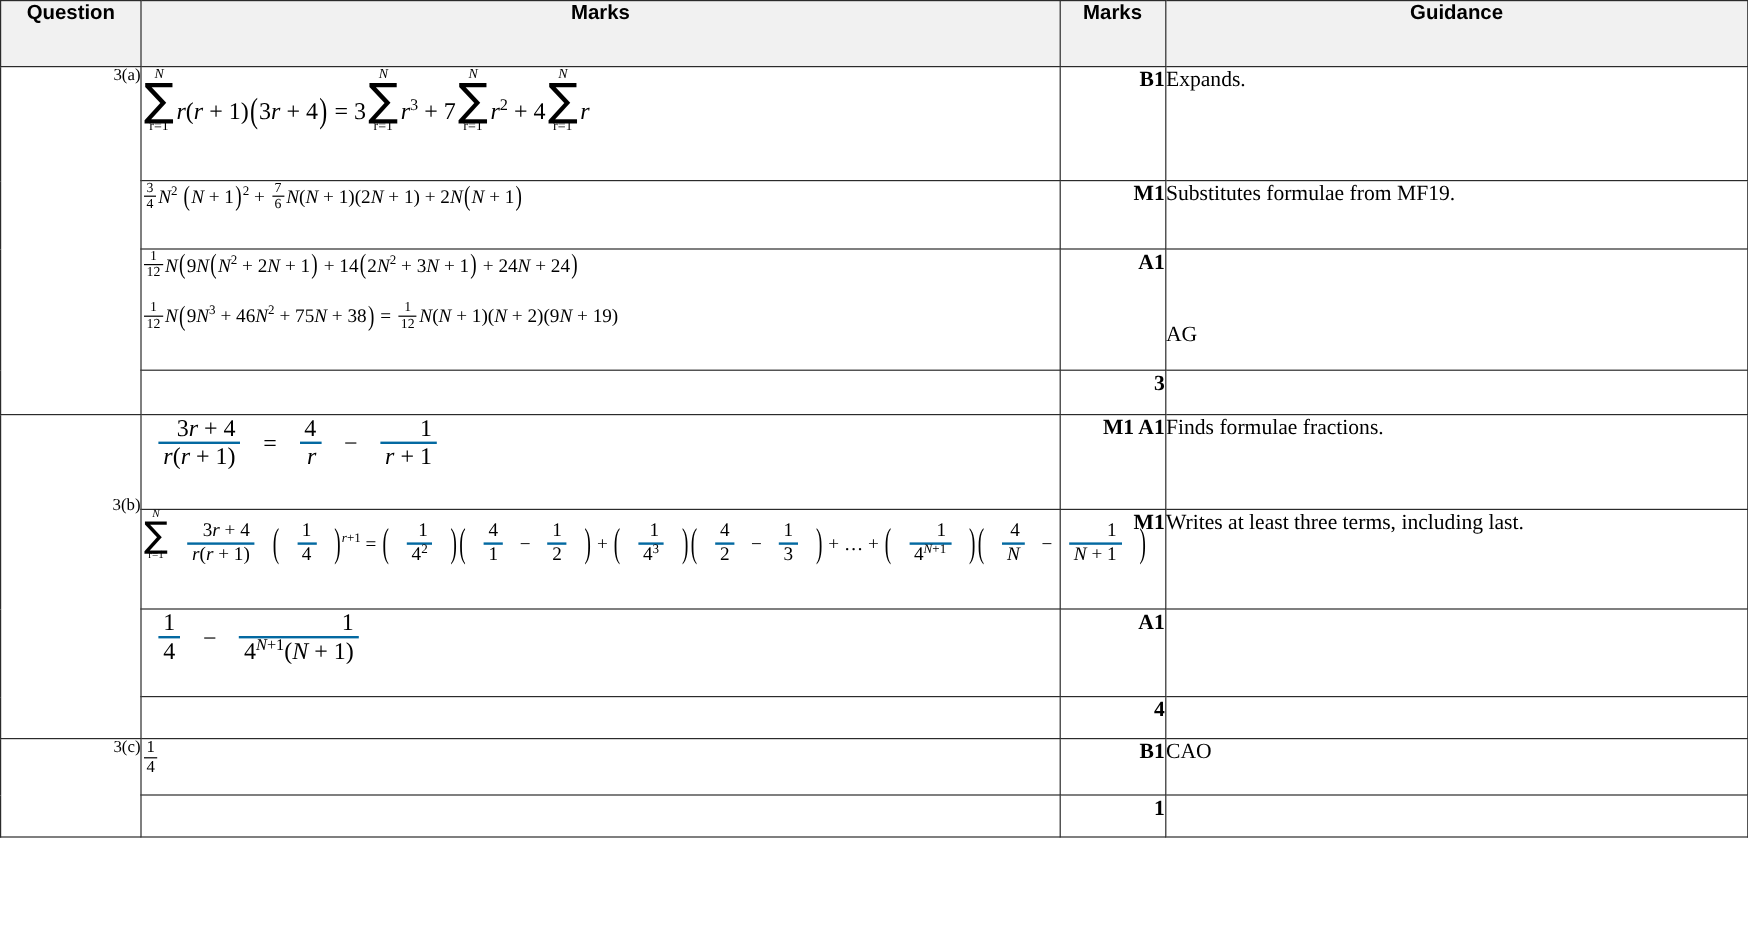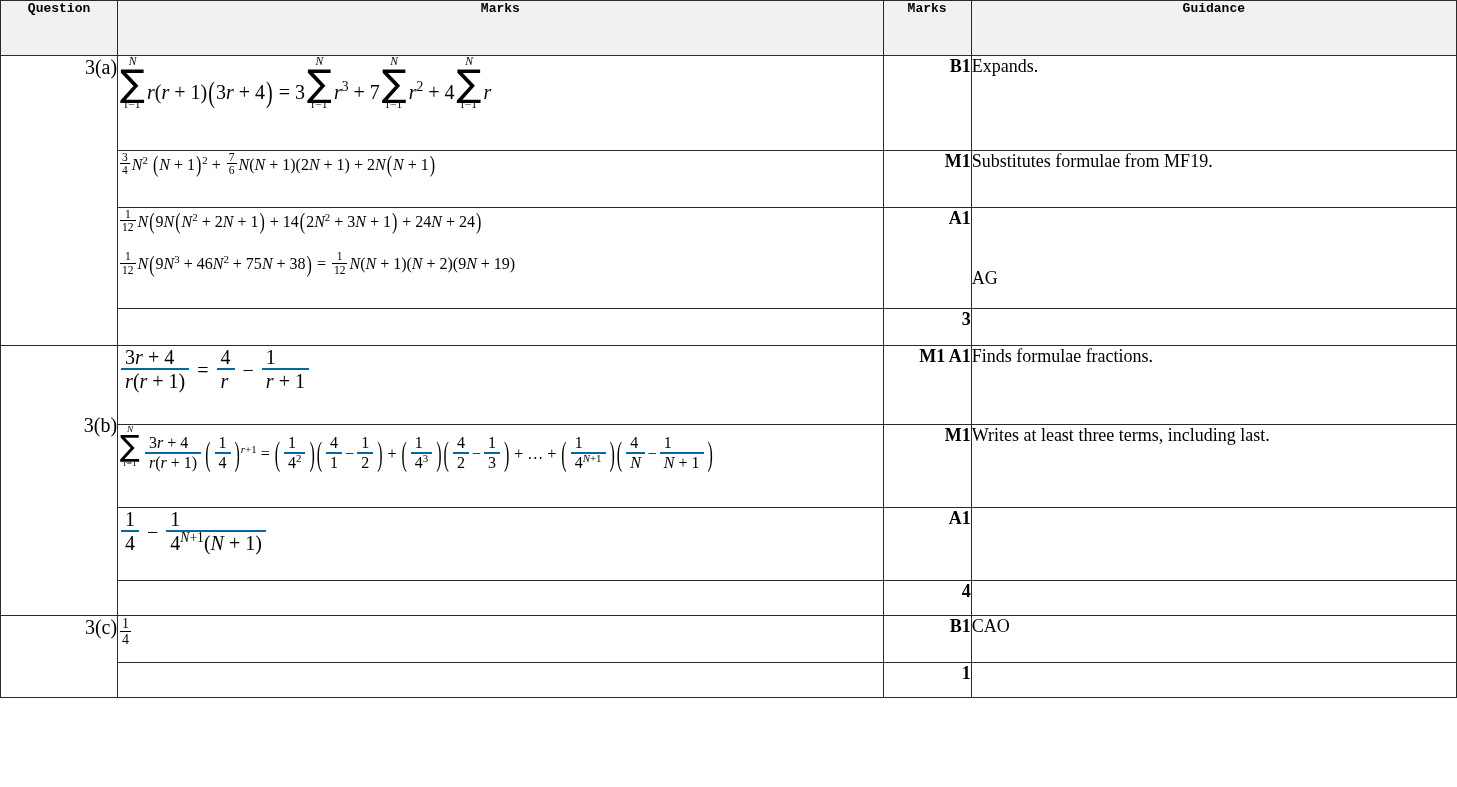--- a/index.html
+++ b/index.html
@@ -20,35 +20,35 @@
     table-layout: fixed;
   }
   table.ms th, table.ms td {
     border: 1px solid #2b2b2b;
     vertical-align: top;
     padding: 0;
   }
   thead th {
     background: #f1f1f1;
     font-weight: bold;
-    font-size: 13px;
+    font-size: 17px;
     text-align: center;
     height: 54px;
     vertical-align: middle;
-    font-family: Liberation Mono, monospace;
+    font-family: Liberation Sans, sans-serif;
   }
   col.c-question { width: 117px; }
   col.c-answer   { width: 765px; }
   col.c-marks    { width: 88px; }
   col.c-guidance { width: 485px; }
 
   td.question {
     text-align: right;
     padding: 8px 10px 0 0;
-    font-size: 20px;
+    font-size: 14px;
     white-space: nowrap;
   }
   td.answer {
     padding: 10px 10px 10px 14px;
     font-size: 18px;
   }
   td.marks {
     text-align: right;
     padding: 8px 10px 0 0;
     font-weight: bold;
@@ -65,23 +65,23 @@
   .math {
     font-family: "Liberation Serif", serif;
     font-style: normal;
     line-height: 1.5;
     white-space: nowrap;
   }
   .mi { font-style: italic; }
   .frac {
     display: inline-block;
     vertical-align: -0.55em;
-    text-align: left;
+    text-align: right;
     line-height: 1.12;
-    margin: 0 3px;
+    margin: 0 14px;
   }
   .frac > .num { display: block; padding: 0 4px; }
   .frac > .den { display: block; border-top: 2px solid #0369a1; padding: 0 4px; }
   .sfrac {
     display: inline-block;
     vertical-align: -0.35em;
     text-align: center;
     line-height: 1.08;
     font-size: 0.72em;
     margin: 0 2px;

